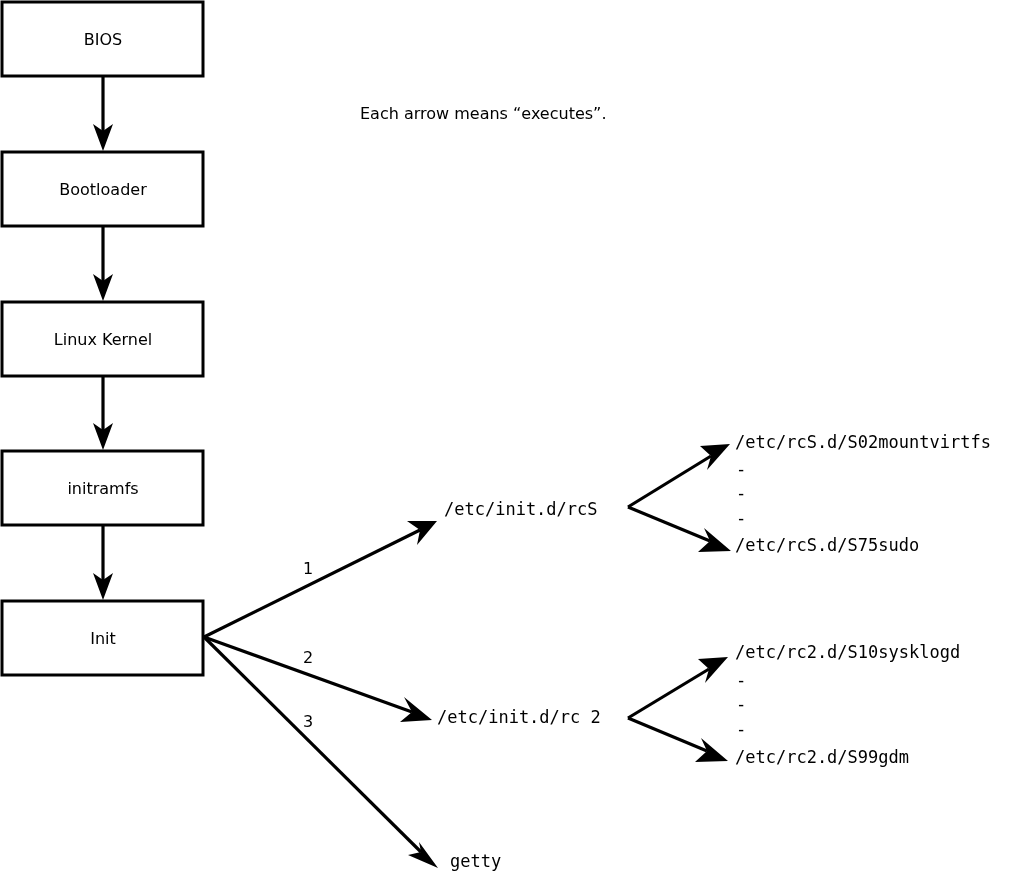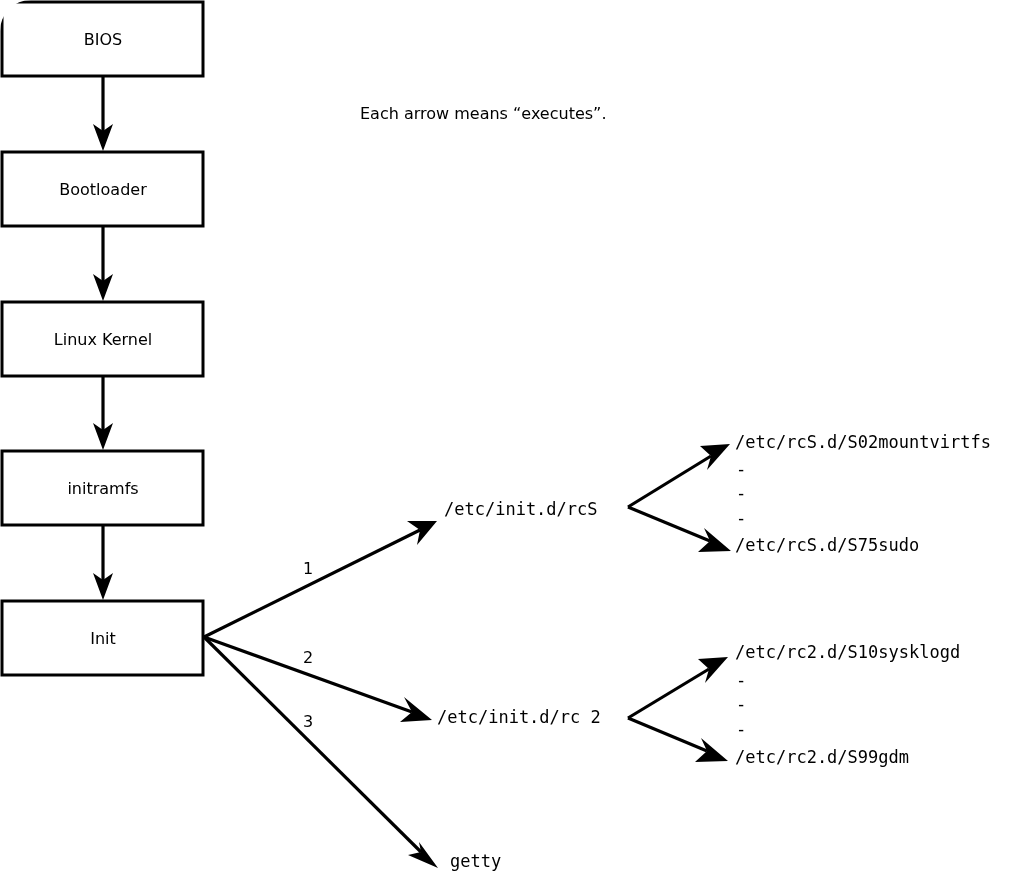--- a/index.html
+++ b/index.html
@@ -7,21 +7,20 @@
     padding: 0;
     background: #ffffff;
   }
   #canvas {
     position: relative;
     width: 1024px;
     height: 875px;
     background: #ffffff;
     overflow: hidden;
     font-family: "Liberation Sans", sans-serif;
-    border-radius: 31px;
   }
   svg.layer {
     position: absolute;
     left: 0;
     top: 0;
     width: 1024px;
     height: 875px;
   }
   .box-rect {
     fill: #ffffff;

